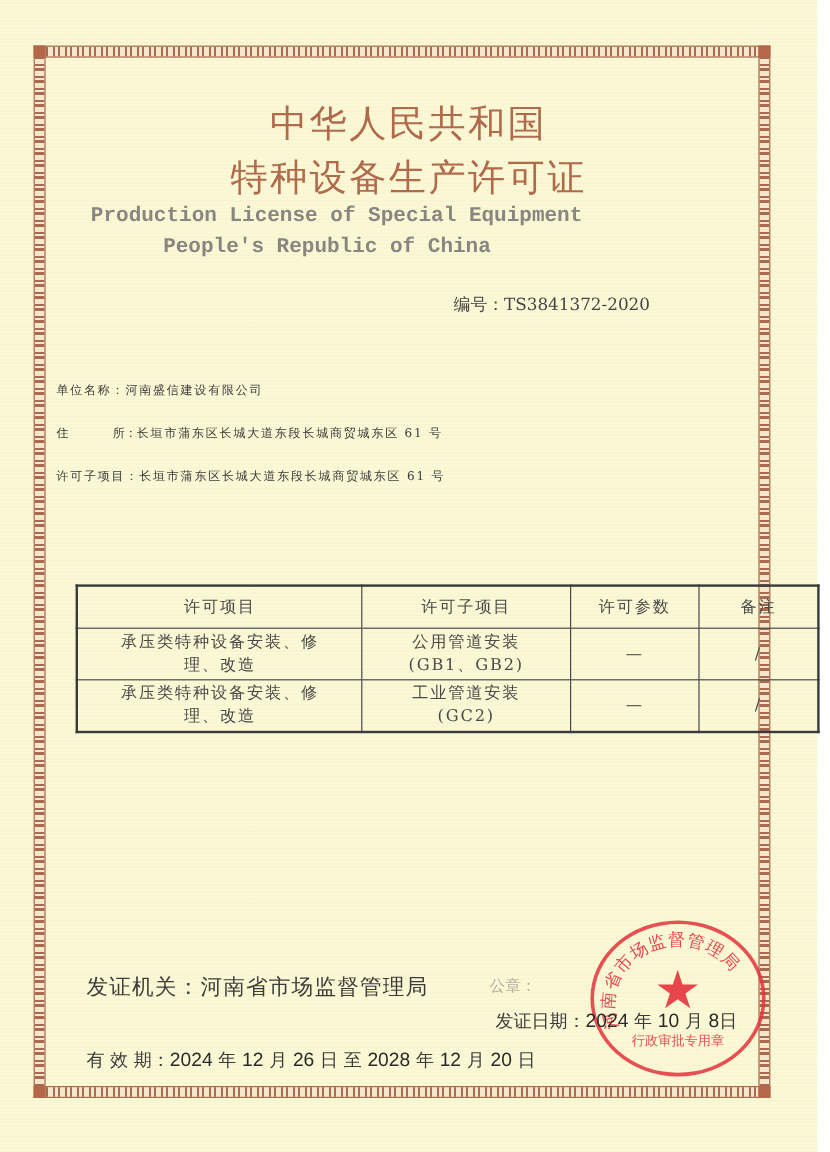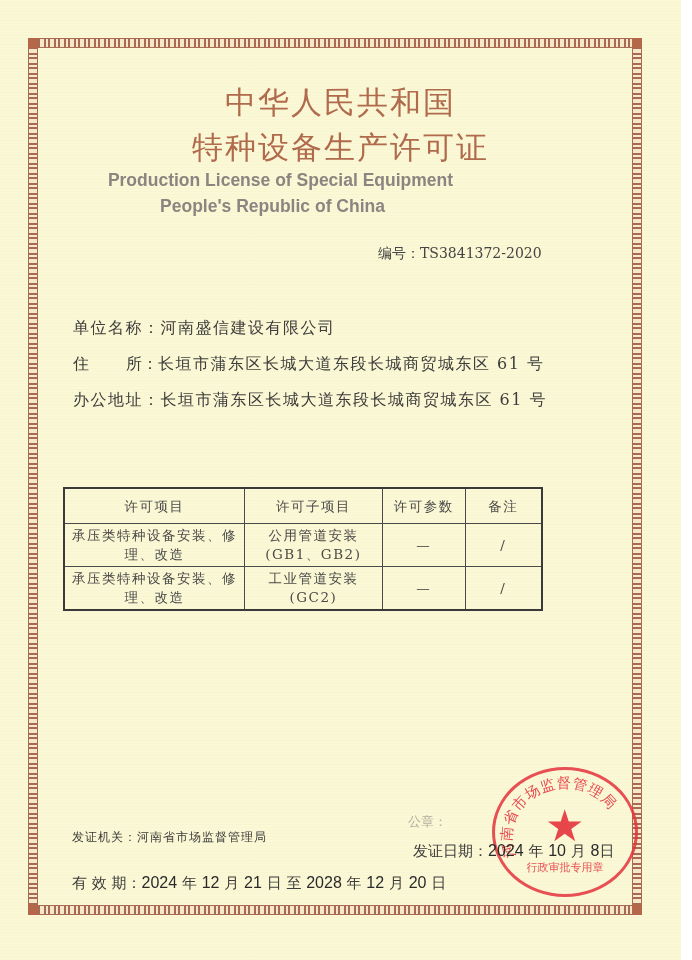--- a/index.html
+++ b/index.html
@@ -44,46 +44,46 @@
 
   .title-cn {
     position: absolute; left: 0; width: 681px; text-align: center;
     font-family: "DejaVu Sans", sans-serif; color: #b06a4c; font-size: 31px;
     letter-spacing: 2px;
   }
   .title-cn.l1 { top: 82px; }
   .title-cn.l2 { top: 127px; }
   .title-en {
     position: absolute; left: 0; width: 561px; text-align: center;
-    font-family: Liberation Sans, sans-serif; font-weight: bold; color: #8a8580; font-size: 17.5px;
+    font-family: Liberation Mono, monospace; font-weight: bold; color: #8a8580; font-size: 17.5px;
   }
   .title-en.l1 { top: 170px; }
   .title-en.l2 { top: 196px; left: -8px; }
 
   .cert-no { position: absolute; left: 378px; top: 245px; font-size: 14px; color: #444; }
-  .field { position: absolute; left: 73px; font-size: 16px; letter-spacing: 1.5px; color: #3c3c3a; white-space: nowrap; }
+  .field { position: absolute; left: 47px; font-size: 10px; letter-spacing: 1.5px; color: #3c3c3a; white-space: nowrap; }
   .field.f1 { top: 318px; }
   .field.f2 { top: 354px; }
   .field.f3 { top: 390px; }
   .field .lbl { display: inline-block; }
   .field.f2 .lbl { letter-spacing: 0; }
   .gap { display: inline-block; width: 37px; }
   .intro { position: absolute; left: 63px; top: 459px; font-size: 15px; letter-spacing: 0.5px; color: #3c3c3a; }
 
   table.permits {
-    position: absolute; left: 63px; top: 487px; width: 480px; height: 122px;
+    position: absolute; left: 63px; top: 487px; width: 620px; height: 122px;
     border-collapse: collapse; border: 2px solid #3a3a3a; font-size: 13.5px; color: #4a4a48;
     letter-spacing: 1.5px;
   }
   table.permits th, table.permits td { border: 1px solid #4a4a4a; text-align: center; font-weight: normal; padding: 0 4px; line-height: 19px; }
   table.permits th { height: 34px; }
   table.permits td { height: 42px; }
   .col1 { width: 205px; } .col2 { width: 147px; } .col3 { width: 88px; margin-top: 24px; } .col4 { width: 80px; }
 
-  .issuer { position: absolute; left: 72px; top: 810px; font-size: 12px; letter-spacing: 1px; color: #3c3c3a; margin-top: 19px; }
+  .issuer { position: absolute; left: 72px; top: 810px; font-size: 18px; letter-spacing: 1px; color: #3c3c3a; }
   .seal-label { position: absolute; left: 408px; top: 813px; font-size: 13px; color: #b5aea0; }
   .issue-date { position: absolute; left: 413px; top: 842px; font-size: 15px; color: #3c3c3a; white-space: nowrap; font-family: "DejaVu Sans", sans-serif; }
   .valid { position: absolute; left: 72px; top: 874px; font-size: 15px; color: #3c3c3a; white-space: nowrap; font-family: "DejaVu Sans", sans-serif; }
   .num { font-family: "Liberation Sans", sans-serif; font-size: 16px; color: #2a2a2a; text-align: center; }
 
   .stamp {
     position: absolute; left: 492px; top: 767px; width: 146px; height: 130px;
     border: 3px solid rgba(228,50,60,0.85); border-radius: 50%; box-sizing: border-box;
     color: rgba(228,50,60,0.85);
   }
@@ -115,21 +115,21 @@
     <span>编号：</span><span style="font-family:'DejaVu Serif',serif;">TS3841372-2020</span>
   </div>
 
   <div class="field f1">
     <span class="lbl">单位名称：</span><span>河南盛信建设有限公司</span>
   </div>
   <div class="field f2">
     <span class="lbl">住</span><span class="gap"></span><span class="lbl">所：</span><span>长垣市蒲东区长城大道东段长城商贸城东区 61 号</span>
   </div>
   <div class="field f3">
-    <span class="lbl">办公地址：</span><span>长垣市蒲东区长城大道东段长城商贸城东区 61 号</span>
+    <span class="lbl">许可子项目：</span><span>长垣市蒲东区长城大道东段长城商贸城东区 61 号</span>
   </div>
 
 
   <table class="permits">
     <tbody>
         <tr>
       <th class="col1">许可项目</th>
       <th class="col2">许可子项目</th>
       <th class="col3">许可参数</th>
       <th class="col4">备注</th>
@@ -165,15 +165,15 @@
     </svg>
     <div class="star">★</div>
     <div class="bottom-text">行政审批专用章</div>
   </div>
 
   <div class="issue-date">
     <span>发证日期：</span><span class="num">2024</span> <span>年</span> <span class="num">10</span> <span>月</span> <span class="num">8</span><span>日</span>
   </div>
 
   <div class="valid">
-    <span>有 效 期：</span><span class="num">2024</span> <span>年</span> <span class="num">12</span> <span>月</span> <span class="num">21</span> <span>日</span> <span>至</span> <span class="num">2028</span> <span>年</span> <span class="num">12</span> <span>月</span> <span class="num">20</span> <span>日</span>
+    <span>有 效 期：</span><span class="num">2024</span> <span>年</span> <span class="num">12</span> <span>月</span> <span class="num">26</span> <span>日</span> <span>至</span> <span class="num">2028</span> <span>年</span> <span class="num">12</span> <span>月</span> <span class="num">20</span> <span>日</span>
   </div>
 </div>
 
 </body></html>

